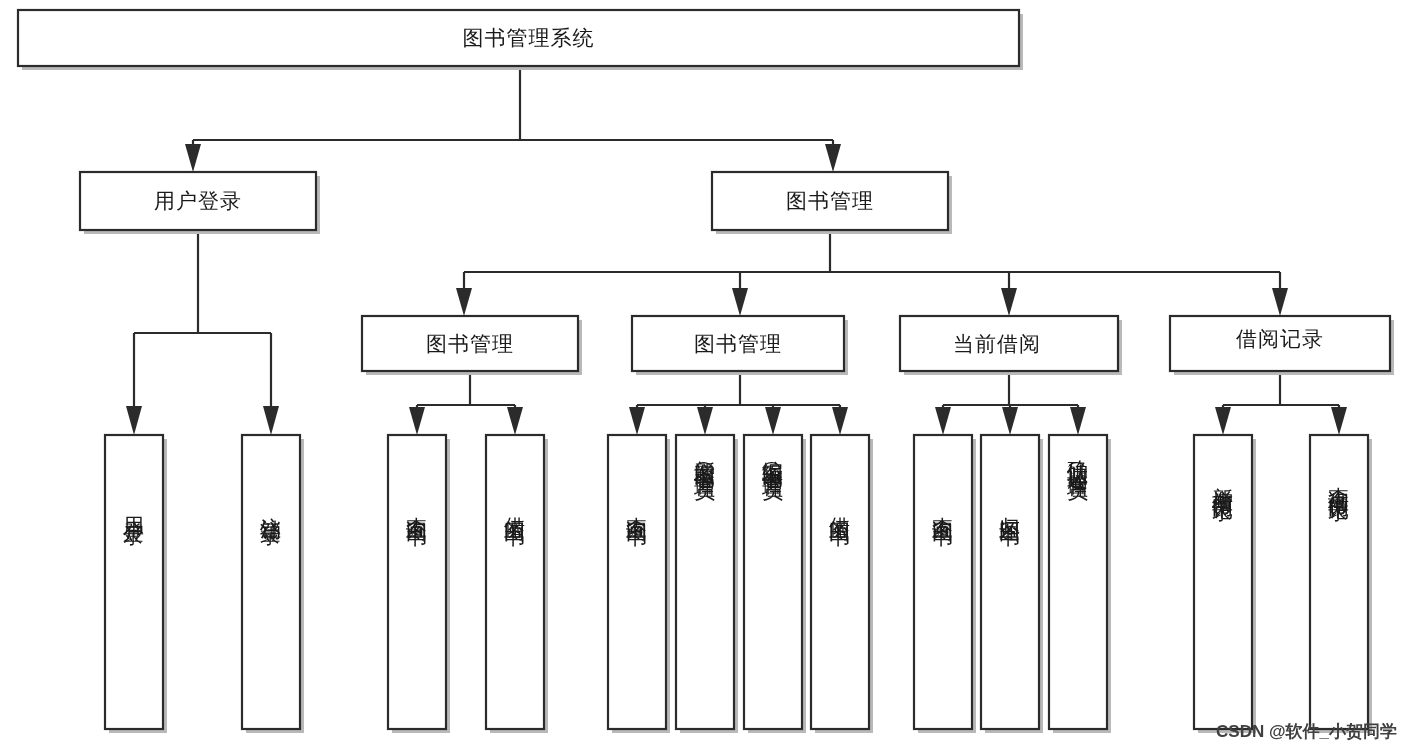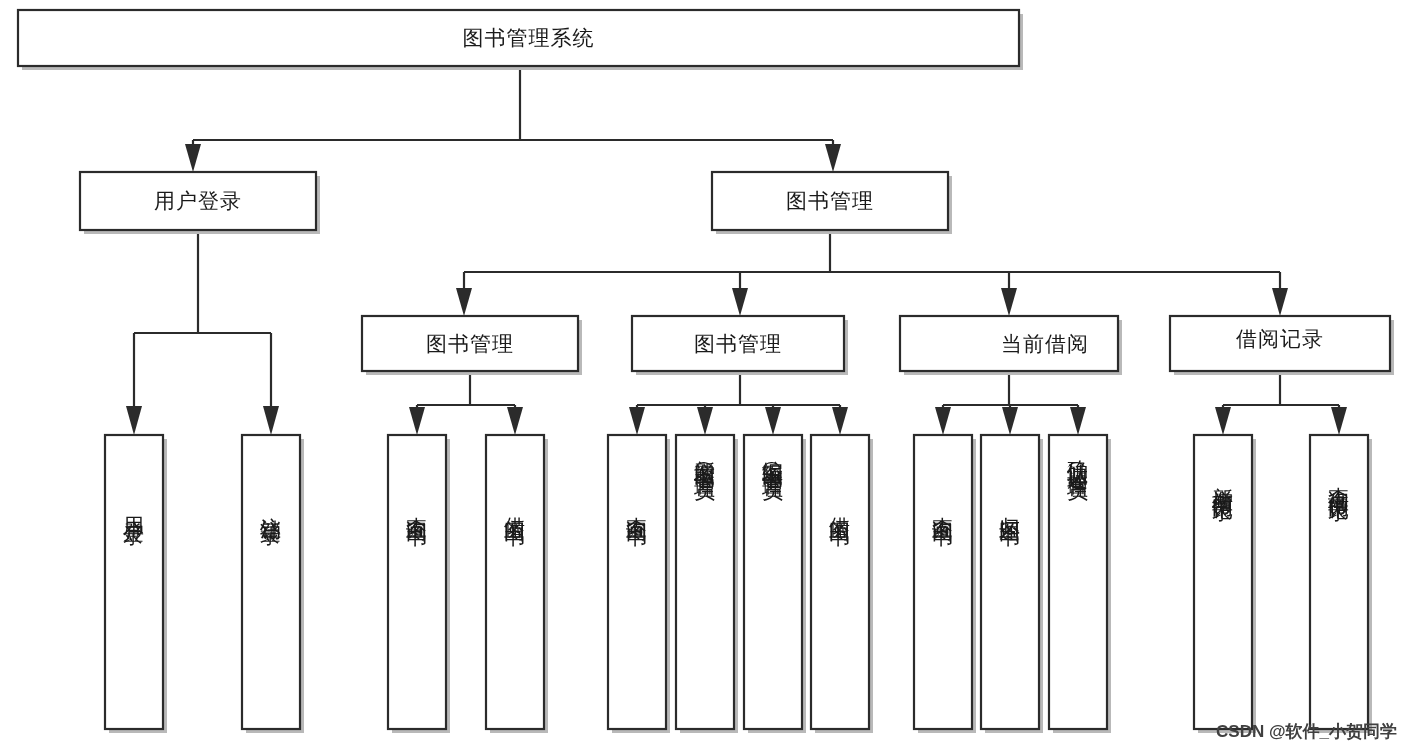--- a/index.html
+++ b/index.html
@@ -265,21 +265,21 @@
   <div class="hlabel-wrap" style="left:712px; top:172px; width:236px; height:58px;">
     <span class="hlabel-text">图书管理</span>
   </div>
 
   <div class="hlabel-wrap" style="left:362px; top:316px; width:216px; height:55px;">
     <span class="hlabel-text">图书管理</span>
   </div>
   <div class="hlabel-wrap" style="left:632px; top:316px; width:212px; height:55px;">
     <span class="hlabel-text">图书管理</span>
   </div>
-  <div class="hlabel-wrap" style="left:936px; top:316px; width:218px; height:55px;">
+  <div class="hlabel-wrap" style="left:888px; top:316px; width:218px; height:55px;">
     <span class="hlabel-text">当前借阅</span>
   </div>
   <div class="hlabel-wrap" style="left:1170px; top:316px; width:220px; height:46px;">
     <span class="hlabel-text">借阅记录</span>
   </div>
 
   <div class="vlabel-wrap" style="left:105px; top:500px; width:58px; height:229px;">
     <span class="vlabel-text">用户登录</span>
   </div>
   <div class="vlabel-wrap" style="left:242px; top:500px; width:58px; height:229px;">

